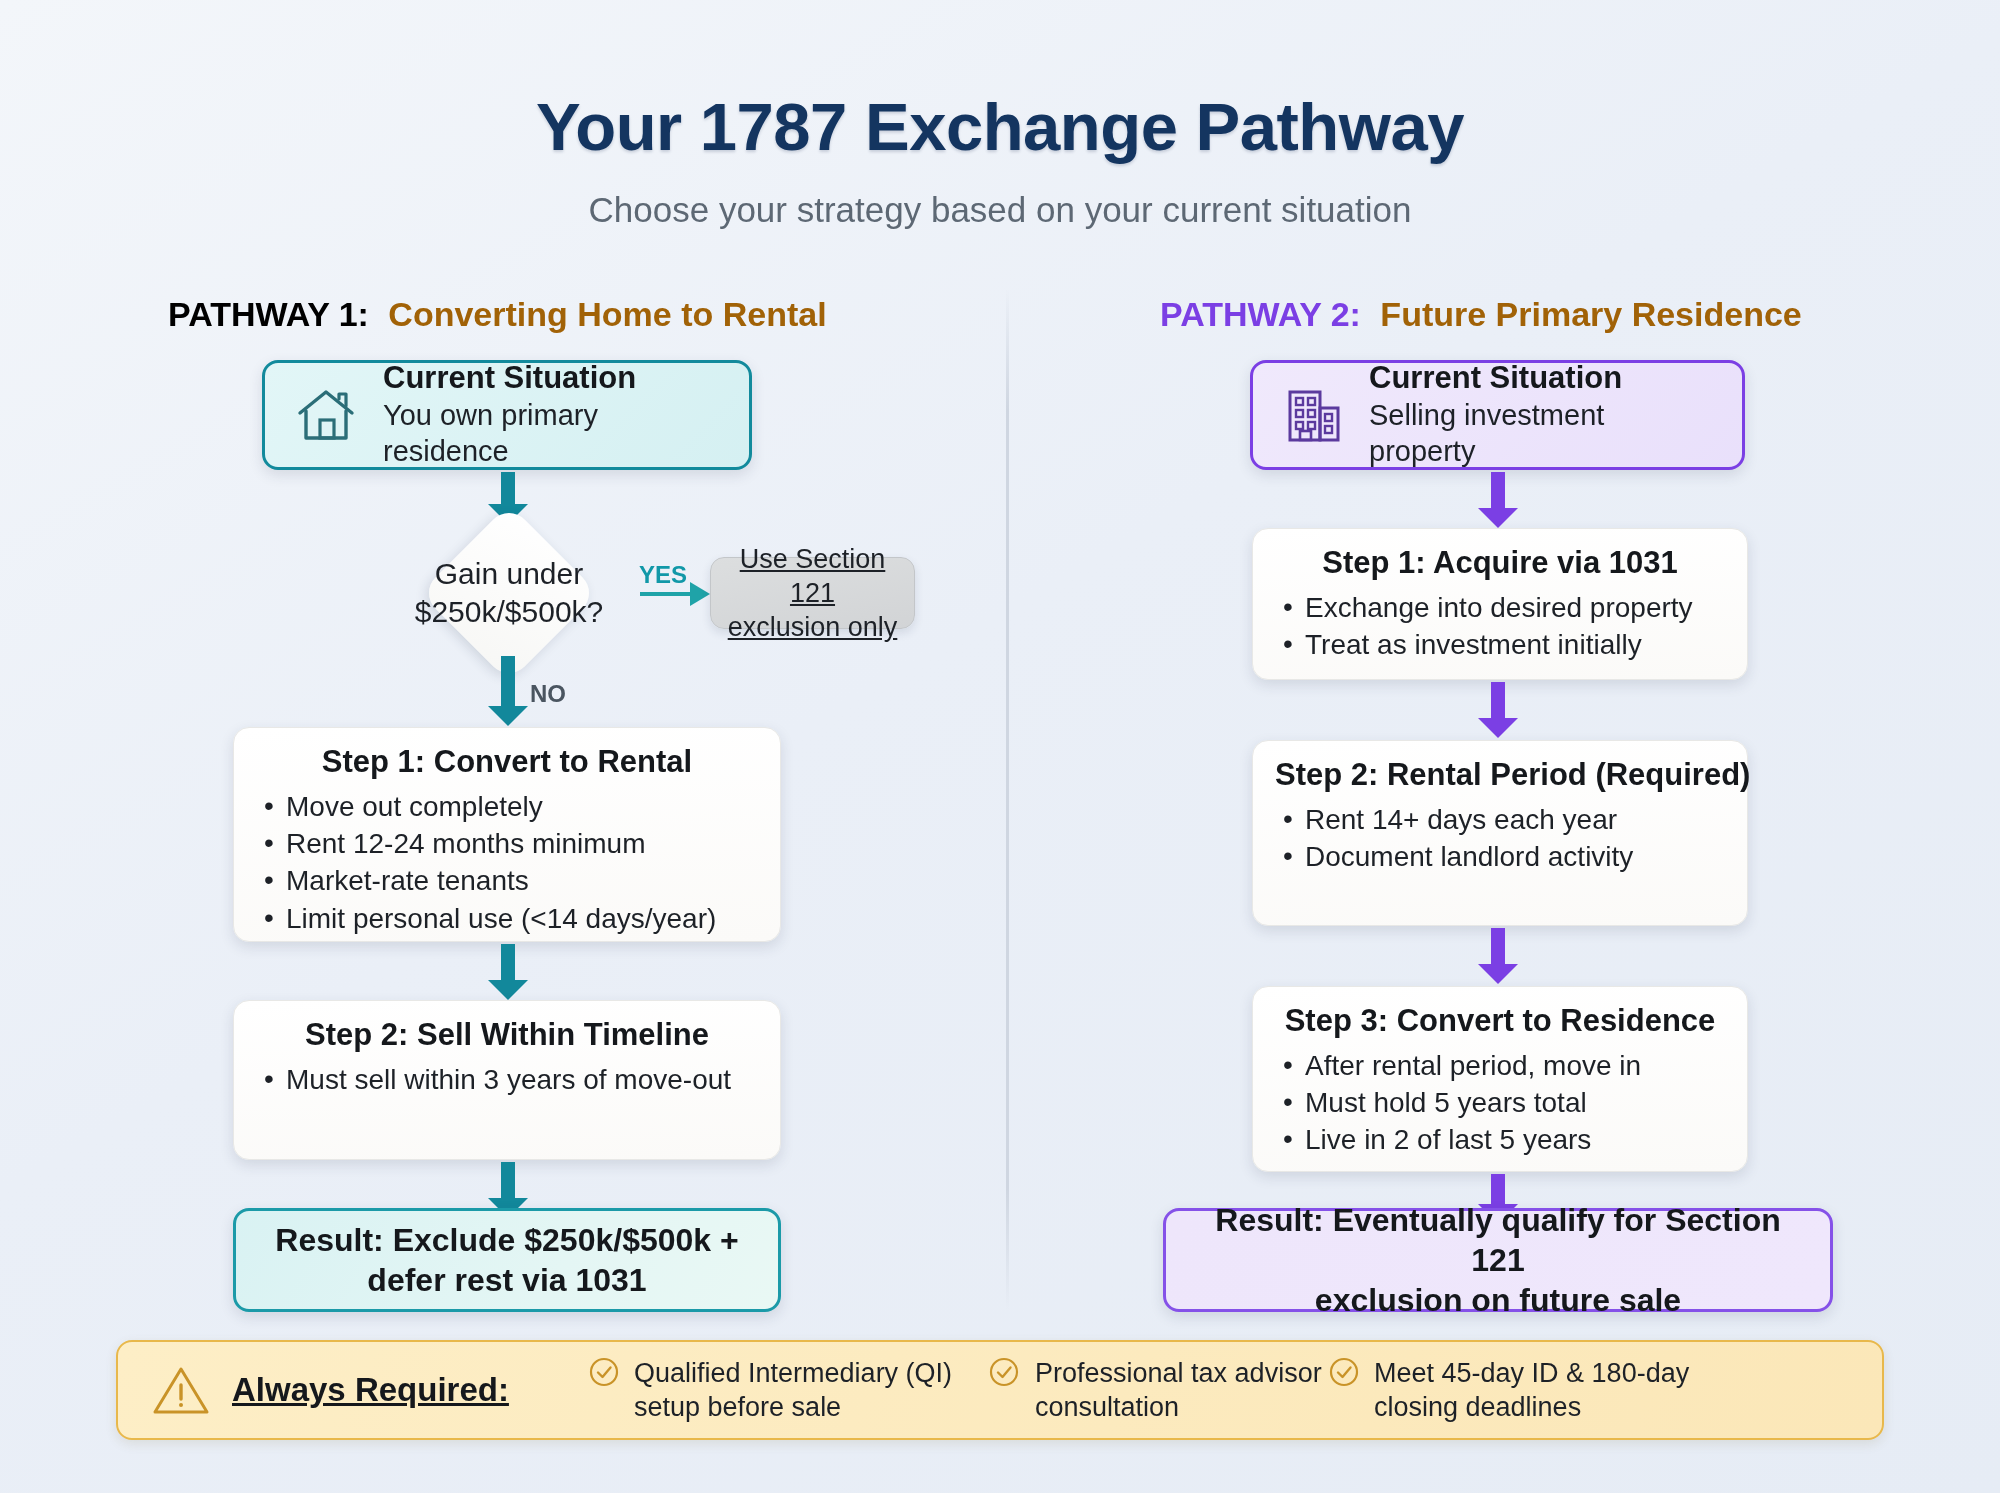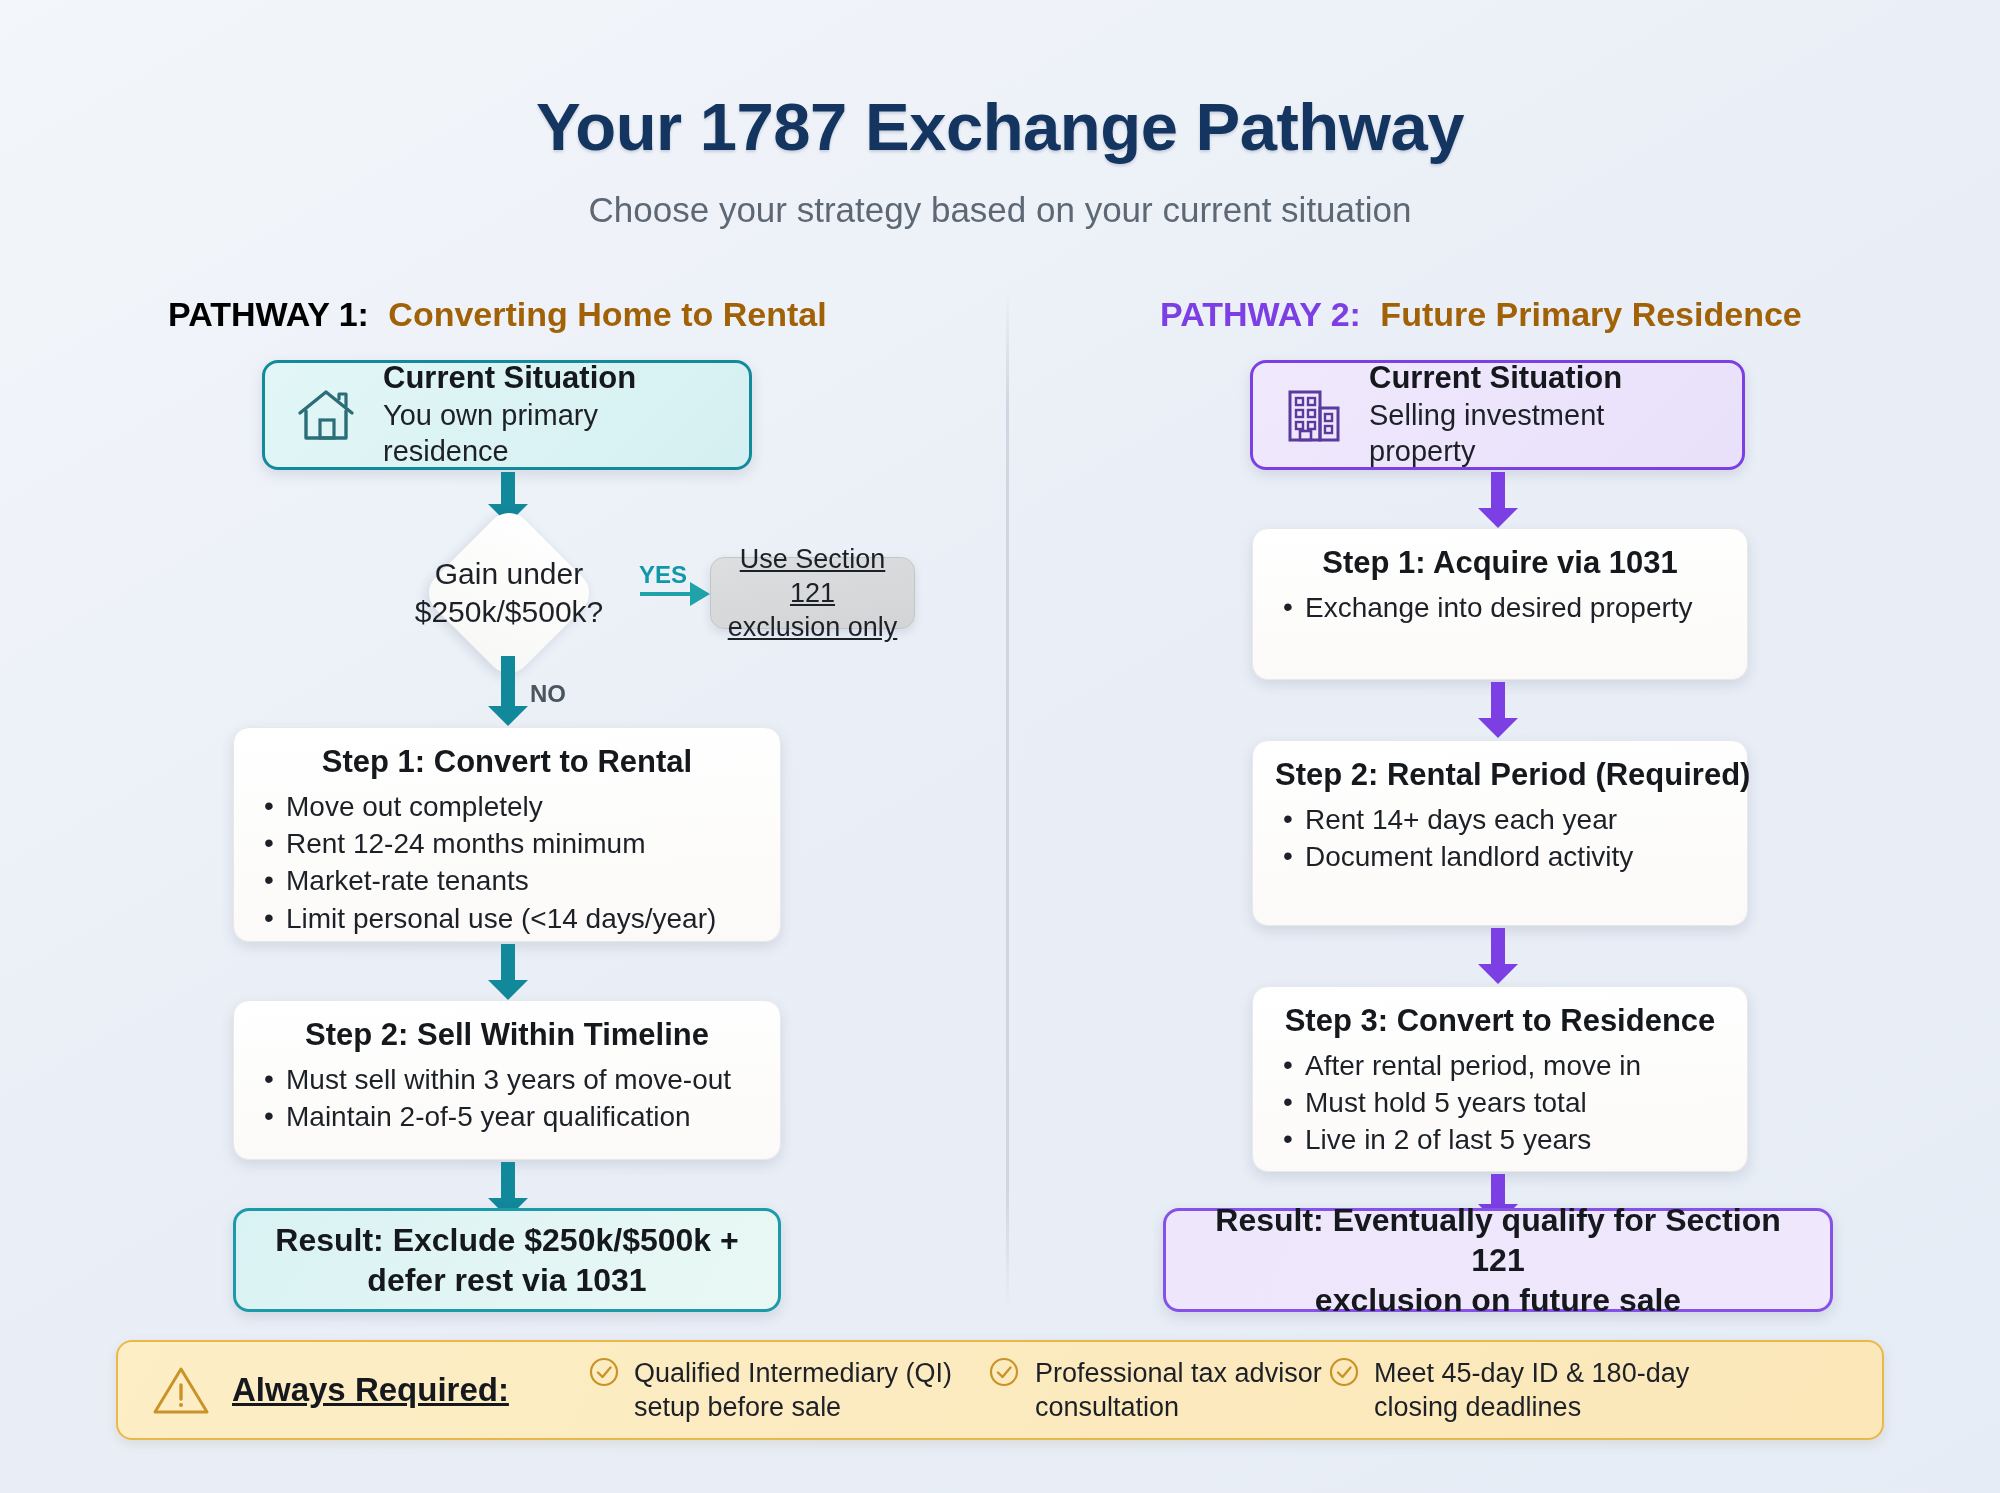--- a/index.html
+++ b/index.html
@@ -227,21 +227,20 @@
 
   <div class="arrow-v" style="left:488px; top:944px; width:40px; height:56px;">
     <div class="shaft" style="width:14px; height:38px; background:#12889b;"></div>
     <div class="head" style="border-top:20px solid #12889b;"></div>
   </div>
 
   <div class="box stepbox" style="left:233px; top:1000px; width:548px; height:160px;">
     <div class="sh">Step 2: Sell Within Timeline</div>
     <ul>
       <li>Must sell within 3 years of move-out</li>
-      <li>Maintain 2-of-5 year qualification</li>
     </ul>
   </div>
 
   <div class="arrow-v" style="left:488px; top:1162px; width:40px; height:56px;">
     <div class="shaft" style="width:14px; height:38px; background:#12889b;"></div>
     <div class="head" style="border-top:20px solid #12889b;"></div>
   </div>
 
   <div class="box resultbox teal" style="left:233px; top:1208px; width:548px; height:104px; flex-direction:column;">
     <span>Result: Exclude $250k/$500k +</span>
@@ -277,20 +276,21 @@
 
   <div class="arrow-v" style="left:1478px; top:472px; width:40px; height:56px;">
     <div class="shaft" style="width:14px; height:38px; background:#7b3fe4;"></div>
     <div class="head" style="border-top:20px solid #7b3fe4;"></div>
   </div>
 
   <div class="box stepbox" style="left:1252px; top:528px; width:496px; height:152px;">
     <div class="sh">Step 1: Acquire via 1031</div>
     <ul>
       <li>Exchange into desired property</li>
+      <li>Treat as investment initially</li>
     </ul>
   </div>
 
   <div class="arrow-v" style="left:1478px; top:682px; width:40px; height:56px;">
     <div class="shaft" style="width:14px; height:38px; background:#7b3fe4;"></div>
     <div class="head" style="border-top:20px solid #7b3fe4;"></div>
   </div>
 
   <div class="box stepbox" style="left:1252px; top:740px; width:496px; height:186px;">
     <div class="sh">Step 2: Rental Period (Required)</div>

